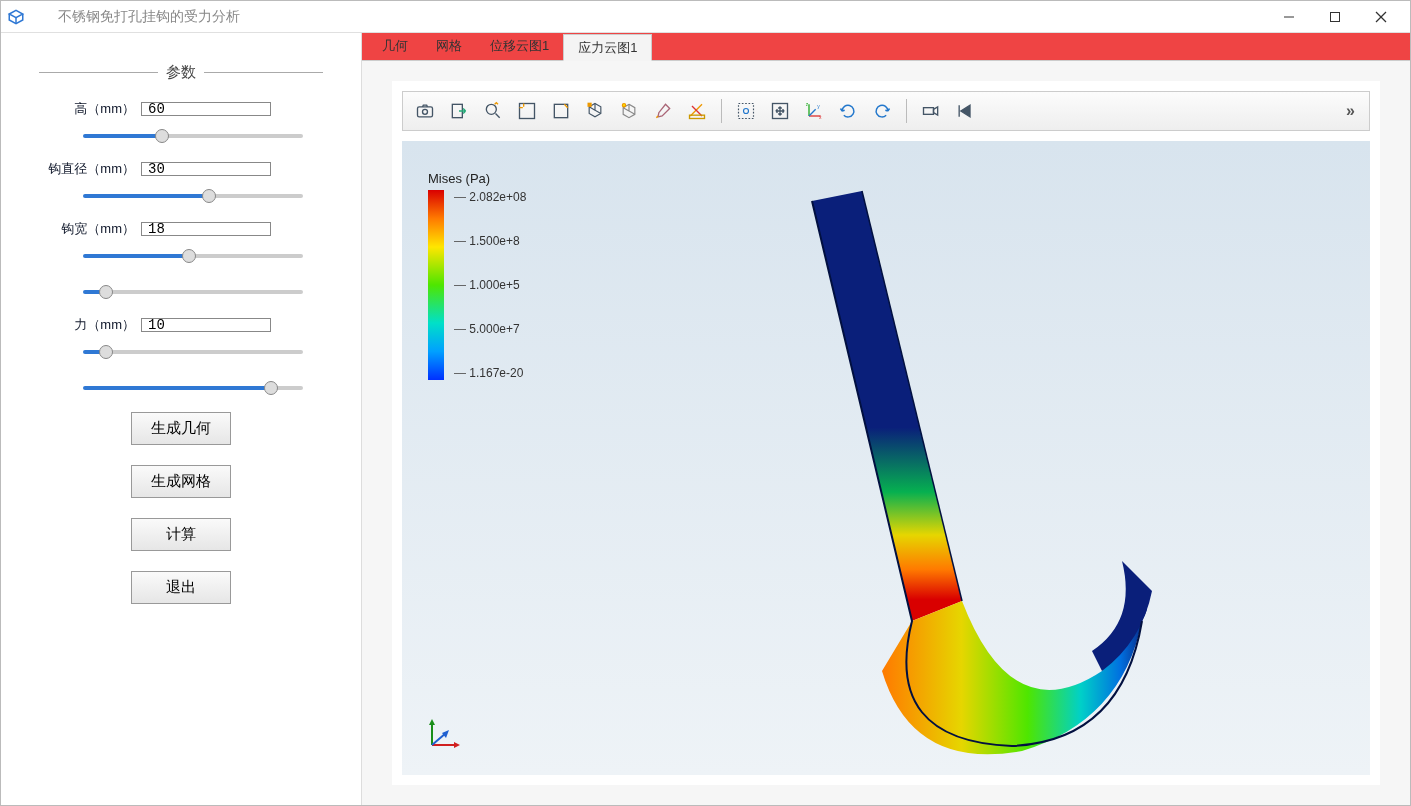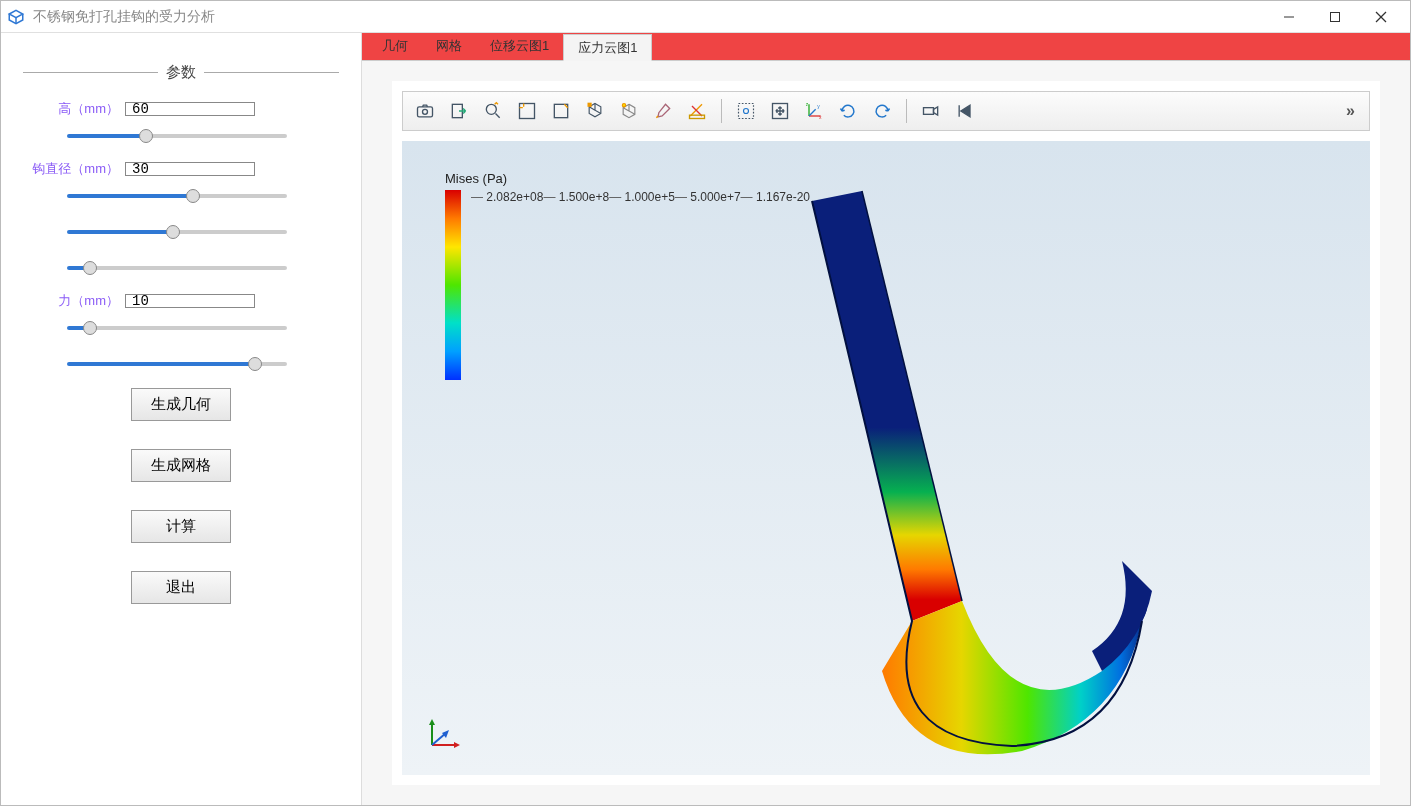--- a/index.html
+++ b/index.html
@@ -1,50 +1,50 @@
 <!DOCTYPE html>
 <html><head>
 <meta charset="utf-8">
 <style>
 * { box-sizing: border-box; }
 body { margin: 0; font-family: "Microsoft YaHei", "SimSun", Arial, sans-serif; background: #f0f0f0; overflow: hidden; }
 .app-window { width: 1411px; height: 806px; background: #fff; position: relative; border: 1px solid #bbb; }
-.titlebar { height: 32px; display: flex; align-items: center; padding: 0 6px; background: #fff; border-bottom: 1px solid #e0e0e0; }
+.titlebar { height: 32px; display: flex; align-items: center; padding: 0 6px; background: #fff; border-bottom: 1px solid #e0e0e0; gap: 25px; }
 .titlebar .app-icon { width: 18px; height: 18px; margin-right: 8px; display: inline-flex; align-items: center; justify-content: center; }
 .titlebar .title { color: #888; font-size: 14px; flex: 1; }
 .win-btns { display: flex; gap: 0; }
 .win-btn { width: 46px; height: 32px; display: flex; align-items: center; justify-content: center; color: #555; font-size: 14px; cursor: pointer; }
 .body-row { display: flex; height: calc(100% - 32px); }
-.sidebar { width: 360px; padding: 20px 14px; }
+.sidebar { width: 360px; padding: 20px 30px; }
 .fieldset-title { display: flex; align-items: center; font-size: 15px; color: #444; margin: 10px 0 18px; }
 .fieldset-title::before, .fieldset-title::after { content: ""; flex: 1; height: 1px; background: #aaa; margin: 0 8px; }
 .param-row { display: flex; align-items: center; margin-bottom: 6px; }
-.param-label { width: 110px; text-align: right; font-size: 13px; color: #8b5cf6; padding-right: 6px; white-space: nowrap; }
+.param-label { width: 110px; text-align: right; font-size: 13px; color: #0f172a; padding-right: 6px; white-space: nowrap; }
 .param-input { width: 130px; height: 14px; border: 1px solid #888; padding: 0 6px; font-family: "Courier New", monospace; font-size: 14px; }
 .slider-row { margin: 0 0 18px 50px; width: 220px; }
 .slider { -webkit-appearance: none; width: 100%; height: 4px; border-radius: 2px; outline: none; }
 .slider::-webkit-slider-thumb { -webkit-appearance: none; width: 14px; height: 14px; background: #ddd; border: 1px solid #888; border-radius: 50%; cursor: pointer; }
 .slider::-moz-range-thumb { width: 14px; height: 14px; background: #ddd; border: 1px solid #888; border-radius: 50%; cursor: pointer; }
-.action-btn { display: block; width: 100px; margin: 0 auto 28px; padding: 6px 0; font-size: 15px; background: linear-gradient(#fafafa,#e6e6e6); border: 1px solid #999; cursor: pointer; }
+.action-btn { display: block; width: 100px; margin: 0 auto 20px; padding: 6px 0; font-size: 15px; background: linear-gradient(#fafafa,#e6e6e6); border: 1px solid #999; cursor: pointer; }
 .main { flex: 1; display: flex; flex-direction: column; border-left: 1px solid #ddd; }
 .tabs { display: flex; height: 28px; background: #ef4444; border-bottom: 1px solid #ccc; padding-left: 6px; }
 .tab { padding: 4px 14px; font-size: 13px; color: #333; cursor: pointer; }
 .tab.active { background: #f4f4f4; border: 1px solid #ccc; border-bottom-color: #f4f4f4; position: relative; top: 1px; }
 .canvas-wrap { flex: 1; background: #f6f6f6; padding: 20px 30px; }
 .canvas-panel { width: 100%; height: 100%; background: #fff; position: relative; }
 .toolbar { position: absolute; top: 10px; left: 10px; right: 10px; height: 40px; background: linear-gradient(#fcfcfc,#eee); border: 1px solid #ccc; display: flex; align-items: center; padding: 0 8px; gap: 6px; }
 .tool-btn { width: 28px; height: 28px; display: flex; align-items: center; justify-content: center; cursor: pointer; border-radius: 3px; }
 .tool-sep { width: 1px; height: 24px; background: #bbb; margin: 0 4px; }
 .tool-overflow { margin-left: auto; font-weight: bold; color: #555; cursor: pointer; padding: 0 6px; }
 .viewport { position: absolute; top: 60px; left: 10px; right: 10px; bottom: 10px; background: linear-gradient(#d8e4ee,#eef3f7); overflow: hidden; }
-.legend { position: absolute; top: 30px; left: 43px; font-size: 13px; color: #222; }
+.legend { position: absolute; top: 30px; left: 26px; font-size: 13px; color: #222; }
 .legend-title { font-weight: normal; margin-bottom: 4px; }
 .legend-body { display: flex; gap: 10px; }
 .legend-bar { width: 16px; height: 190px; background: linear-gradient(to bottom, #d90000 0%, #ff7a00 15%, #ffe600 30%, #4ee600 50%, #00e0c8 70%, #00a0ff 85%, #0030ff 100%); }
-.legend-ticks { display: flex; flex-direction: row; justify-content: space-between; height: 190px; font-size: 12px; color: #333; }
+.legend-ticks { display: flex; flex-direction: column; justify-content: space-between; height: 190px; font-size: 12px; color: #333; }
 .legend-ticks span::before { content: "— "; color: #555; }
 .axis-triad { position: absolute; bottom: 20px; left: 20px; }
 .hook-svg { position: absolute; top: 40px; left: 180px; }
 </style>
 </head>
 <body>
 
 <div class="app-window">
   <div class="titlebar">
     <span class="app-icon">
@@ -88,20 +88,24 @@
         <input class="param-input" value="60" style="">
       </div>
       <div class="slider-row"><input type="range" min="0" max="100" class="slider" id="sl-height" value="35" style="background: linear-gradient(to right, rgb(47, 120, 212) 0%, rgb(47, 120, 212) 35%, rgb(204, 204, 204) 35%, rgb(204, 204, 204) 100%);"></div>
 
       <div class="param-row">
         <div class="param-label">钩直径（mm）</div>
         <input class="param-input" value="30" style="">
       </div>
       <div class="slider-row"><input type="range" min="0" max="100" class="slider" id="sl-diam" value="58" style="background: linear-gradient(to right, rgb(47, 120, 212) 0%, rgb(47, 120, 212) 58%, rgb(204, 204, 204) 58%, rgb(204, 204, 204) 100%);"></div>
 
+      <div class="param-row">
+        <div class="param-label">钩宽（mm）</div>
+        <input class="param-input" value="18" style="">
+      </div>
       <div class="slider-row"><input type="range" min="0" max="100" class="slider" id="sl-width" value="48" style="background: linear-gradient(to right, rgb(47, 120, 212) 0%, rgb(47, 120, 212) 48%, rgb(204, 204, 204) 48%, rgb(204, 204, 204) 100%);"></div>
 
       <div class="slider-row"><input type="range" min="0" max="100" class="slider" id="sl-thick" value="8" style="background: linear-gradient(to right, rgb(47, 120, 212) 0%, rgb(47, 120, 212) 8%, rgb(204, 204, 204) 8%, rgb(204, 204, 204) 100%);"></div>
 
       <div class="param-row">
         <div class="param-label">力（mm）</div>
         <input class="param-input" value="10" style="">
       </div>
       <div class="slider-row"><input type="range" min="0" max="100" class="slider" id="sl-force" value="8" style="background: linear-gradient(to right, rgb(47, 120, 212) 0%, rgb(47, 120, 212) 8%, rgb(204, 204, 204) 8%, rgb(204, 204, 204) 100%);"></div>
 

